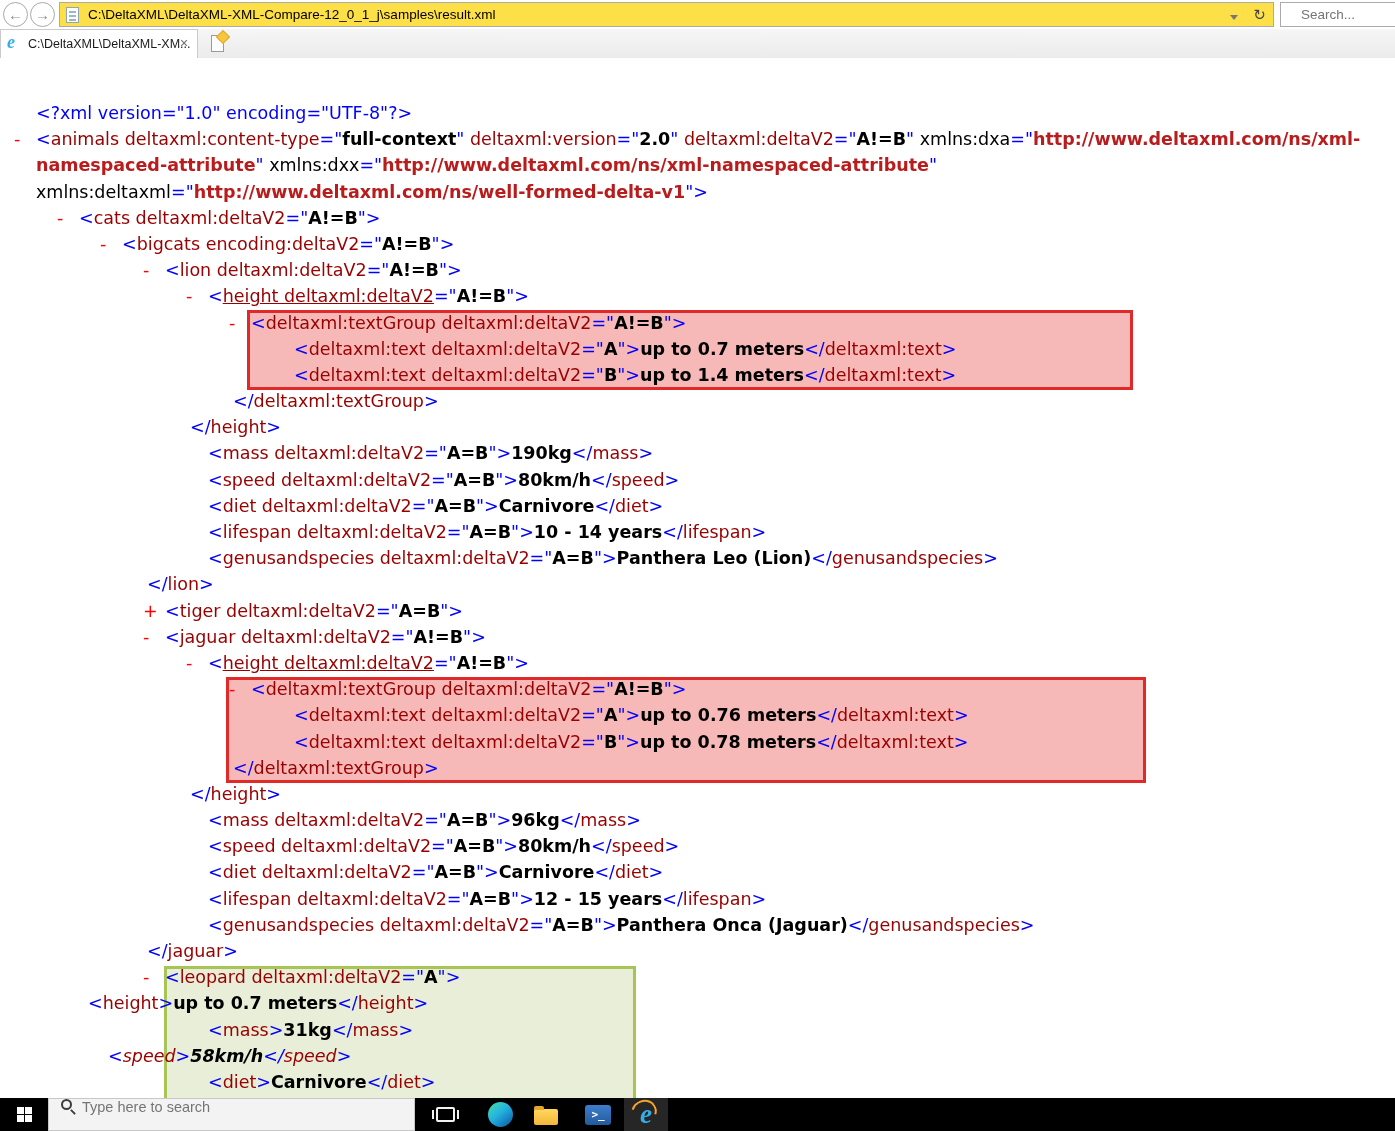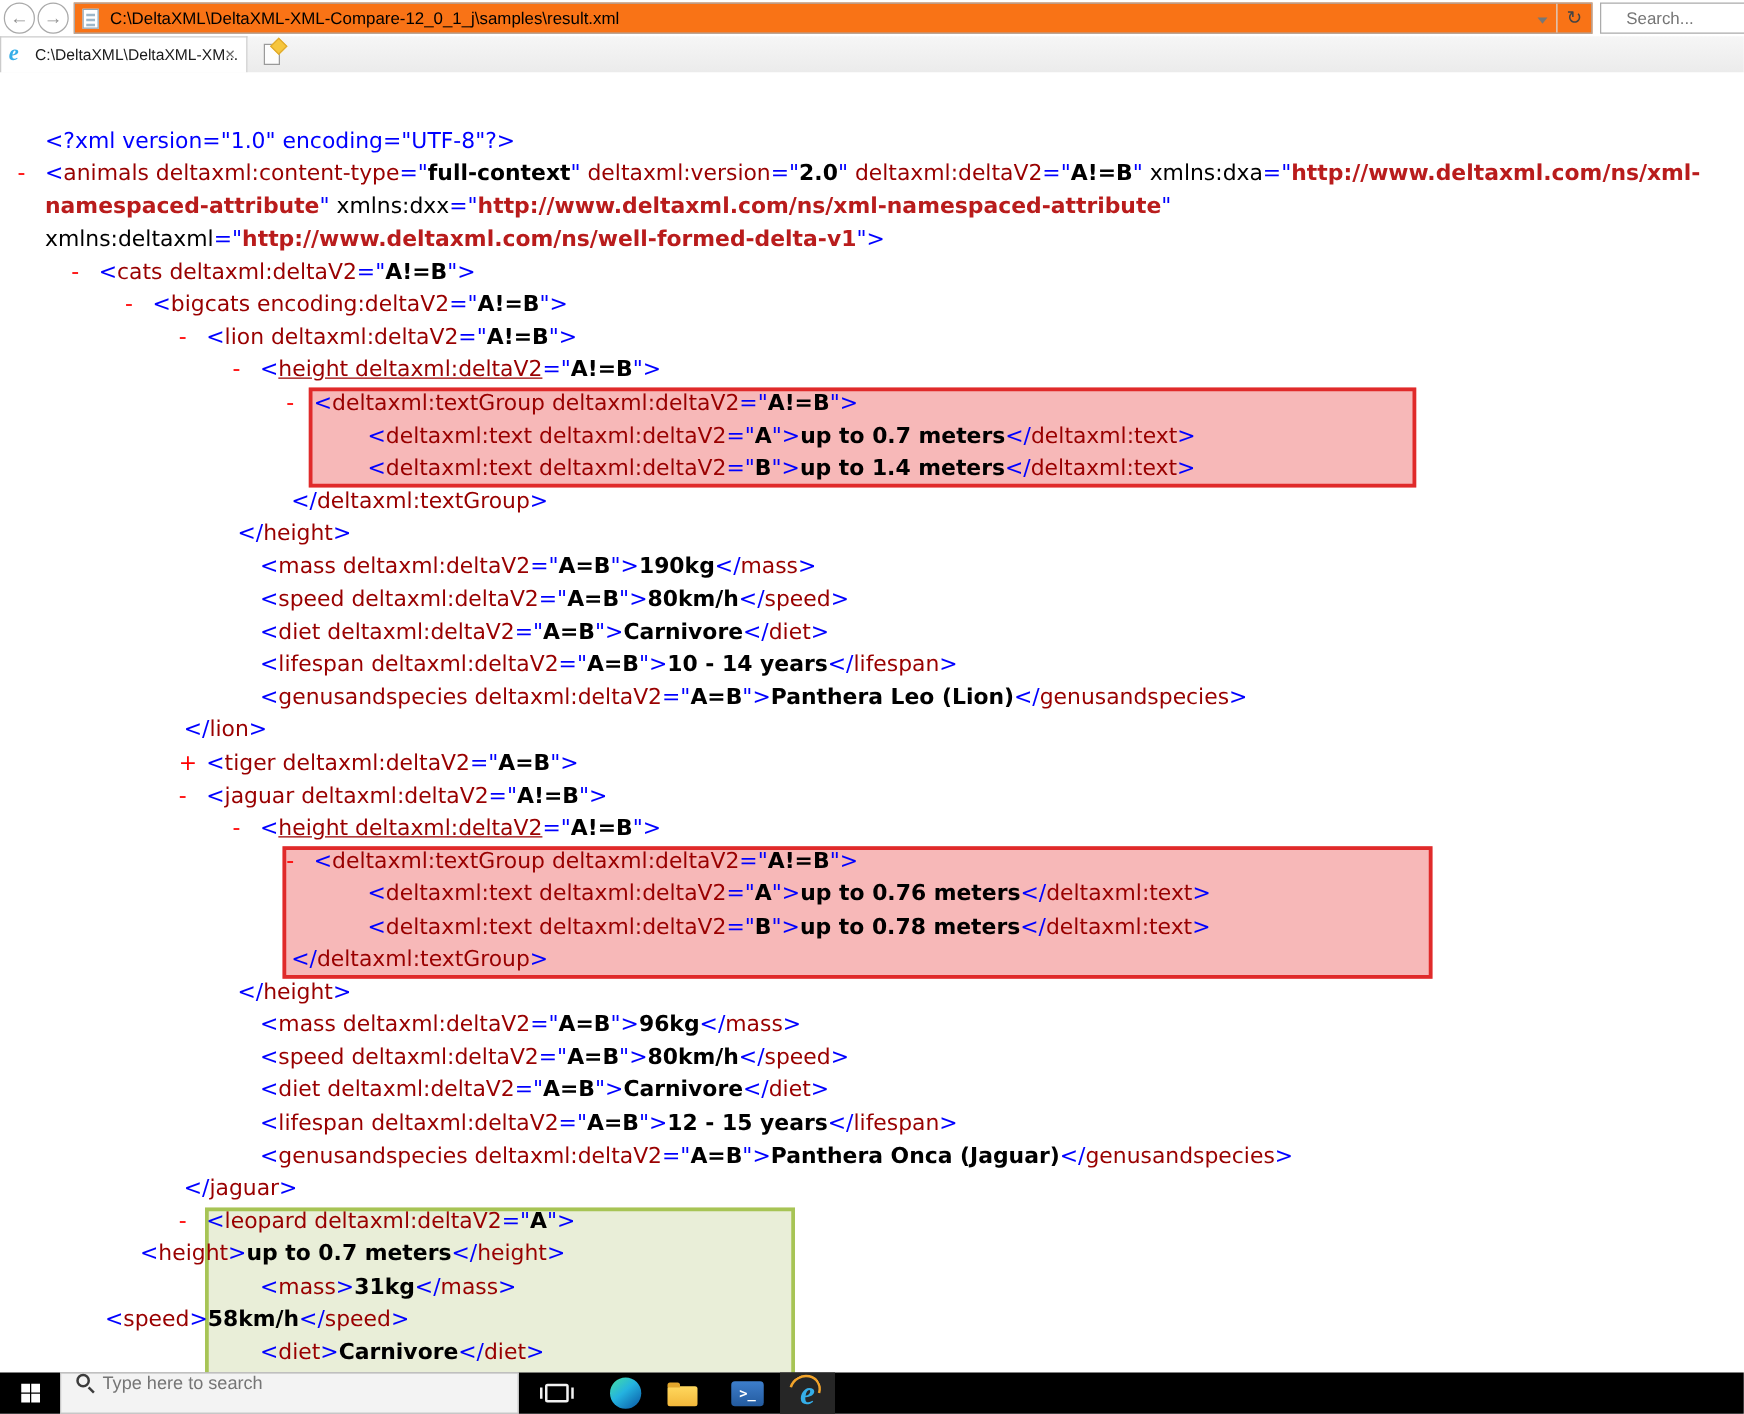--- a/index.html
+++ b/index.html
@@ -8,21 +8,21 @@
 
   
   .chrome { position:absolute; top:0; left:0; width:1395px; height:58px; background:#fff; }
   .nav-row { position:absolute; top:0; left:0; width:100%; height:29px; background:#fff; }
   .nav-btn { position:absolute; top:2px; width:25px; height:25px; border:1px solid #a9a9a9;
              border-radius:50%; color:#8f8f8f; font-size:15px; line-height:23px; text-align:center;
              background:#fff; }
   .nav-back { left:3px; }
   .nav-fwd  { left:30px; }
   .addr-bar { position:absolute; top:2px; left:59px; width:1215px; height:25px;
-              border:1px solid #ababab; background:#f97316; }
+              border:1px solid #ababab; background:#fde047; }
   .doc-icon { position:absolute; left:6px; top:4px; width:13px; height:16px; background:#fff;
               border:1px solid #8fa6b8; }
   .doc-icon::before { content:""; position:absolute; left:2px; top:3px; width:7px; height:2px; background:#9db7c9; box-shadow:0 4px 0 #9db7c9, 0 8px 0 #9db7c9; }
   .addr-url { position:absolute; left:28px; top:4px; font-size:13.5px; color:#000; white-space:nowrap; }
   .addr-controls { position:absolute; right:0; top:0; height:23px; display:flex; align-items:center; }
   .addr-chevron { width:22px; text-align:center; }
   .addr-chevron::after { content:""; display:inline-block; border-left:4px solid transparent;
               border-right:4px solid transparent; border-top:5px solid #777; }
   .addr-refresh { width:28px; height:23px; border-left:1px solid #d9d9d9; color:#444;
               font-size:15px; line-height:23px; text-align:center; }
@@ -164,23 +164,23 @@
       <div class="xline" style="padding-left: 294px;"><span class="sm">&lt;</span><span class="st">deltaxml:text deltaxml:deltaV2</span><span class="sm">="</span><span class="sv">B</span><span class="sm">"&gt;</span><span class="sv">up to 0.78 meters</span><span class="sm">&lt;/</span><span class="st">deltaxml:text</span><span class="sm">&gt;</span></div>
       <div class="xline" style="padding-left: 233px;"><span class="sm">&lt;/</span><span class="st">deltaxml:textGroup</span><span class="sm">&gt;</span></div>
       <div class="xline" style="padding-left: 190px;"><span class="sm">&lt;/</span><span class="st">height</span><span class="sm">&gt;</span></div>
       <div class="xline" style="padding-left: 208px;"><span class="sm">&lt;</span><span class="st">mass deltaxml:deltaV2</span><span class="sm">="</span><span class="sv">A=B</span><span class="sm">"&gt;</span><span class="sv">96kg</span><span class="sm">&lt;/</span><span class="st">mass</span><span class="sm">&gt;</span></div>
       <div class="xline" style="padding-left: 208px;"><span class="sm">&lt;</span><span class="st">speed deltaxml:deltaV2</span><span class="sm">="</span><span class="sv">A=B</span><span class="sm">"&gt;</span><span class="sv">80km/h</span><span class="sm">&lt;/</span><span class="st">speed</span><span class="sm">&gt;</span></div>
       <div class="xline" style="padding-left: 208px;"><span class="sm">&lt;</span><span class="st">diet deltaxml:deltaV2</span><span class="sm">="</span><span class="sv">A=B</span><span class="sm">"&gt;</span><span class="sv">Carnivore</span><span class="sm">&lt;/</span><span class="st">diet</span><span class="sm">&gt;</span></div>
       <div class="xline" style="padding-left: 208px;"><span class="sm">&lt;</span><span class="st">lifespan deltaxml:deltaV2</span><span class="sm">="</span><span class="sv">A=B</span><span class="sm">"&gt;</span><span class="sv">12 - 15 years</span><span class="sm">&lt;/</span><span class="st">lifespan</span><span class="sm">&gt;</span></div>
       <div class="xline" style="padding-left: 208px;"><span class="sm">&lt;</span><span class="st">genusandspecies deltaxml:deltaV2</span><span class="sm">="</span><span class="sv">A=B</span><span class="sm">"&gt;</span><span class="sv">Panthera Onca (Jaguar)</span><span class="sm">&lt;/</span><span class="st">genusandspecies</span><span class="sm">&gt;</span></div>
       <div class="xline" style="padding-left: 147px;"><span class="sm">&lt;/</span><span class="st">jaguar</span><span class="sm">&gt;</span></div>
       <div class="xline" style="padding-left: 165px;"><span class="marker" style="left: 143px;">-</span><span class="sm">&lt;</span><span class="st">leopard deltaxml:deltaV2</span><span class="sm">="</span><span class="sv">A</span><span class="sm">"&gt;</span></div>
-      <div class="xline" style="padding-left: 112px;"><span class="sm">&lt;</span><span class="st">height</span><span class="sm">&gt;</span><span class="sv">up to 0.7 meters</span><span class="sm">&lt;/</span><span class="st">height</span><span class="sm">&gt;</span></div>
+      <div class="xline" style="padding-left: 88px;"><span class="sm">&lt;</span><span class="st">height</span><span class="sm">&gt;</span><span class="sv">up to 0.7 meters</span><span class="sm">&lt;/</span><span class="st">height</span><span class="sm">&gt;</span></div>
       <div class="xline" style="padding-left: 208px;"><span class="sm">&lt;</span><span class="st">mass</span><span class="sm">&gt;</span><span class="sv">31kg</span><span class="sm">&lt;/</span><span class="st">mass</span><span class="sm">&gt;</span></div>
-      <div class="xline" style="padding-left: 84px;"><span class="sm">&lt;</span><span class="st">speed</span><span class="sm">&gt;</span><span class="sv">58km/h</span><span class="sm">&lt;/</span><span class="st">speed</span><span class="sm">&gt;</span></div>
+      <div class="xline" style="padding-left: 108px; font-style: italic;"><span class="sm">&lt;</span><span class="st">speed</span><span class="sm">&gt;</span><span class="sv">58km/h</span><span class="sm">&lt;/</span><span class="st">speed</span><span class="sm">&gt;</span></div>
       <div class="xline" style="padding-left: 208px;"><span class="sm">&lt;</span><span class="st">diet</span><span class="sm">&gt;</span><span class="sv">Carnivore</span><span class="sm">&lt;/</span><span class="st">diet</span><span class="sm">&gt;</span></div>
     </div>
 </div>
 
 <div class="taskbar">
   <div class="start-btn">
     <div class="win-logo">
       <span></span>
         <span></span>
         <span></span>

